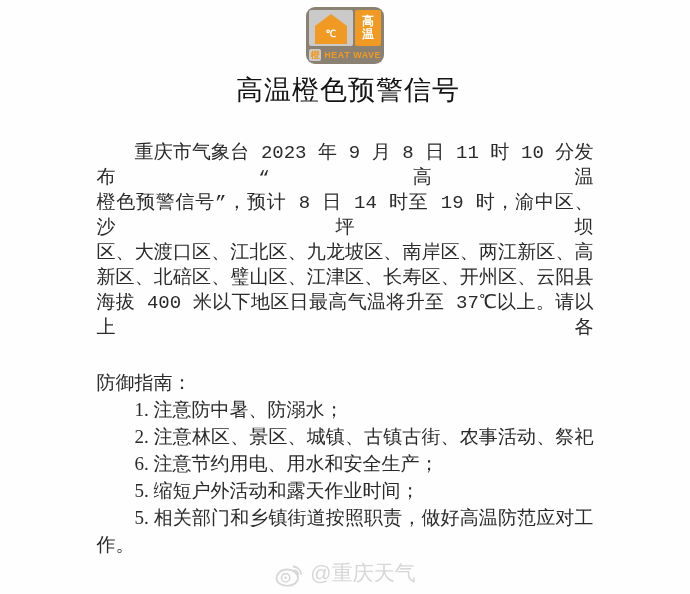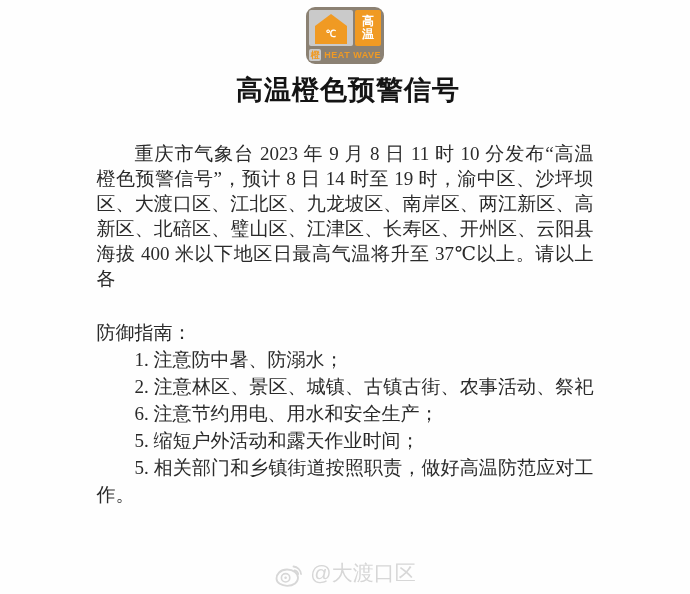--- a/index.html
+++ b/index.html
@@ -98,35 +98,35 @@
     letter-spacing: 0.5px;
     white-space: nowrap;
   }
 
   
   .doc-title {
     margin-top: 9px;
     text-align: center;
     font-size: 27px;
     line-height: 34px;
-    font-weight: bold;
+    font-weight: normal;
     color: #141414;
     letter-spacing: 1px;
     font-family: "Liberation Serif", "DejaVu Serif", serif;
     margin-left: 6px;
   }
 
   
   .content {
     width: 497px;
     margin: 34px auto 0;
     font-size: 19px;
     color: #2a2a2a;
   }
-  .line  { line-height: 25px; white-space: normal; }
+  .line  { line-height: 25px; white-space: normal; font-family: Liberation Mono, monospace; }
   .gline { line-height: 27px; }
   .ind   { text-indent: 2em; }
   .jfull { text-align: justify; text-align-last: justify; }
   .guide { margin-top: 28px; }
 
   
   .watermark {
     position: absolute;
     left: 0;
     right: 0;
@@ -188,16 +188,16 @@
   <div class="watermark">
     <span>
       <svg width="30" height="30" viewBox="0 0 30 30" fill="none">
         <path d="M13 11.5 C 6 11.5, 2.5 16.5, 2.5 20.5 C 2.5 25, 7.5 27.8, 13.2 27.8 C 19.8 27.8, 24 24.2, 24 19.8 C 24 15.2, 19.5 11.5, 13 11.5 Z" stroke="#d7d7d7" stroke-width="1.8"></path>
         <circle cx="11.6" cy="19.8" r="4.2" stroke="#d7d7d7" stroke-width="1.6"></circle>
         <circle cx="11.6" cy="19.8" r="1.3" fill="#d7d7d7"></circle>
         <path d="M19.5 8.5 A 8.5 8.5 0 0 1 27 16" stroke="#d7d7d7" stroke-width="1.8" stroke-linecap="round"></path>
         <path d="M20.5 12.3 A 4.6 4.6 0 0 1 24.2 16" stroke="#d7d7d7" stroke-width="1.8" stroke-linecap="round"></path>
       </svg>
     </span>
-    <span>@大渡口区</span>
+    <span>@重庆天气</span>
   </div>
 
 </div>
 
 </body></html>

